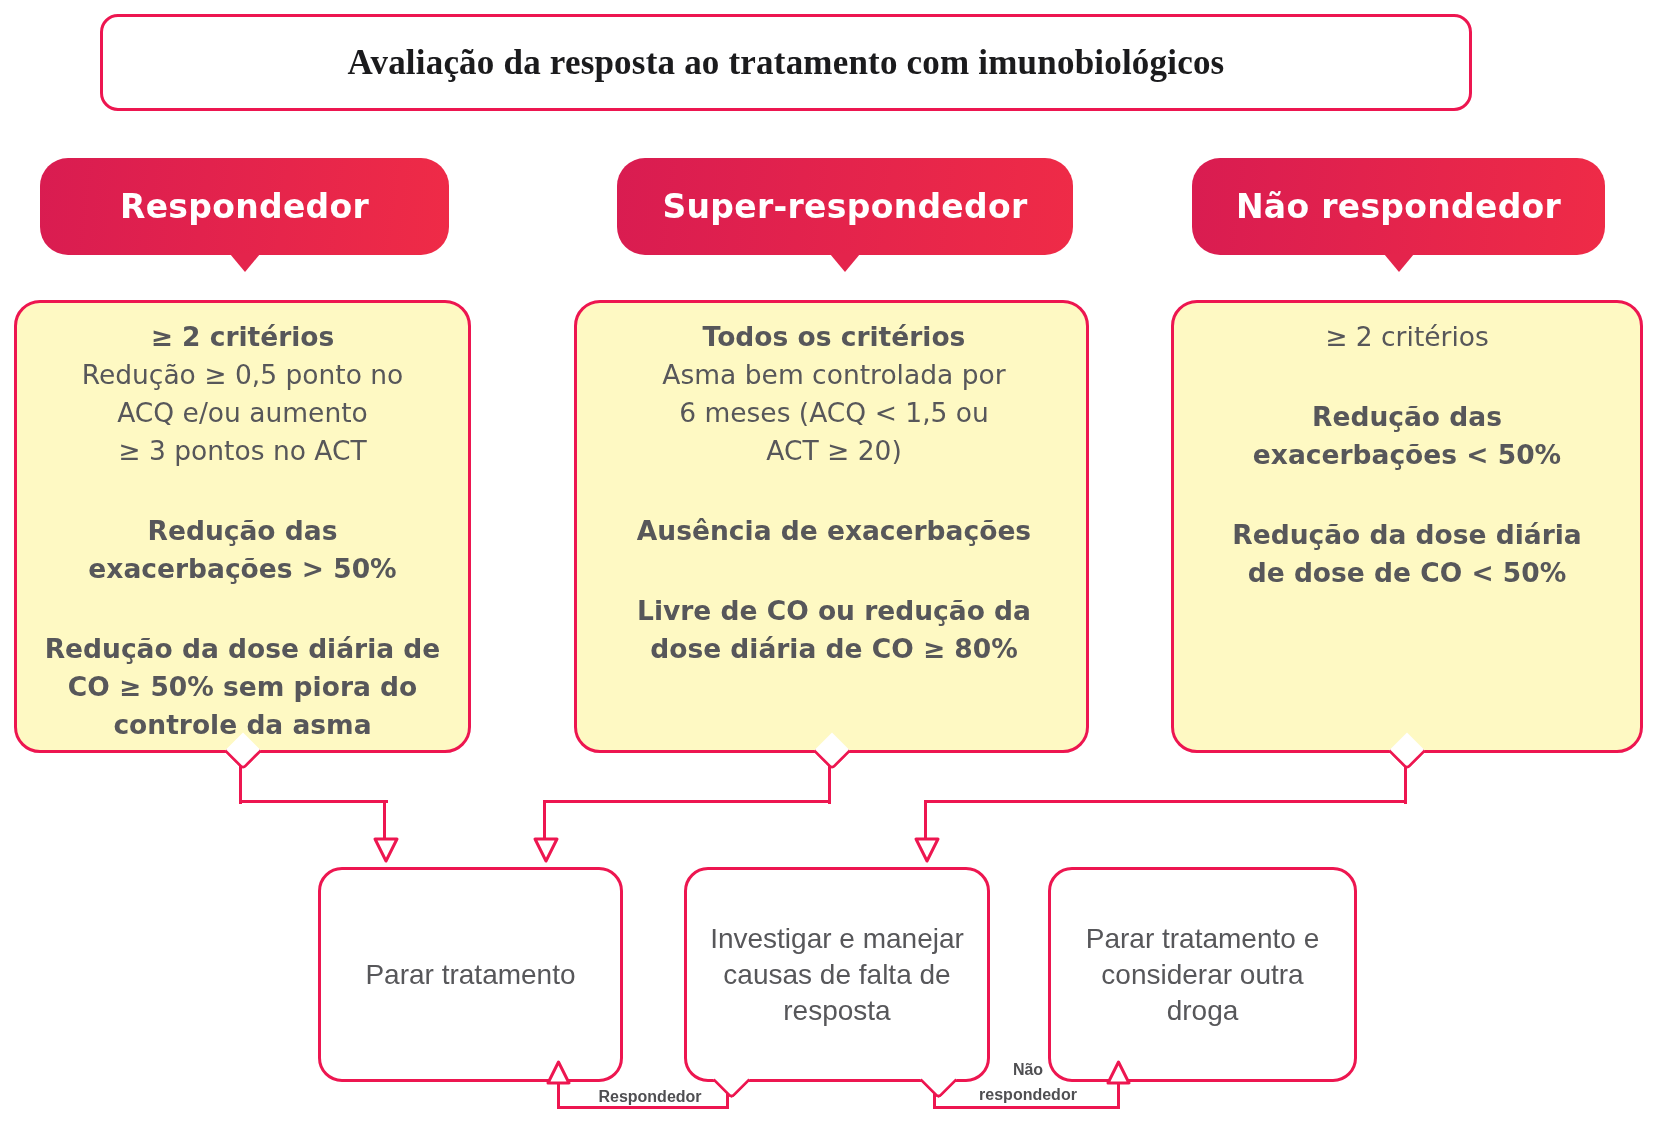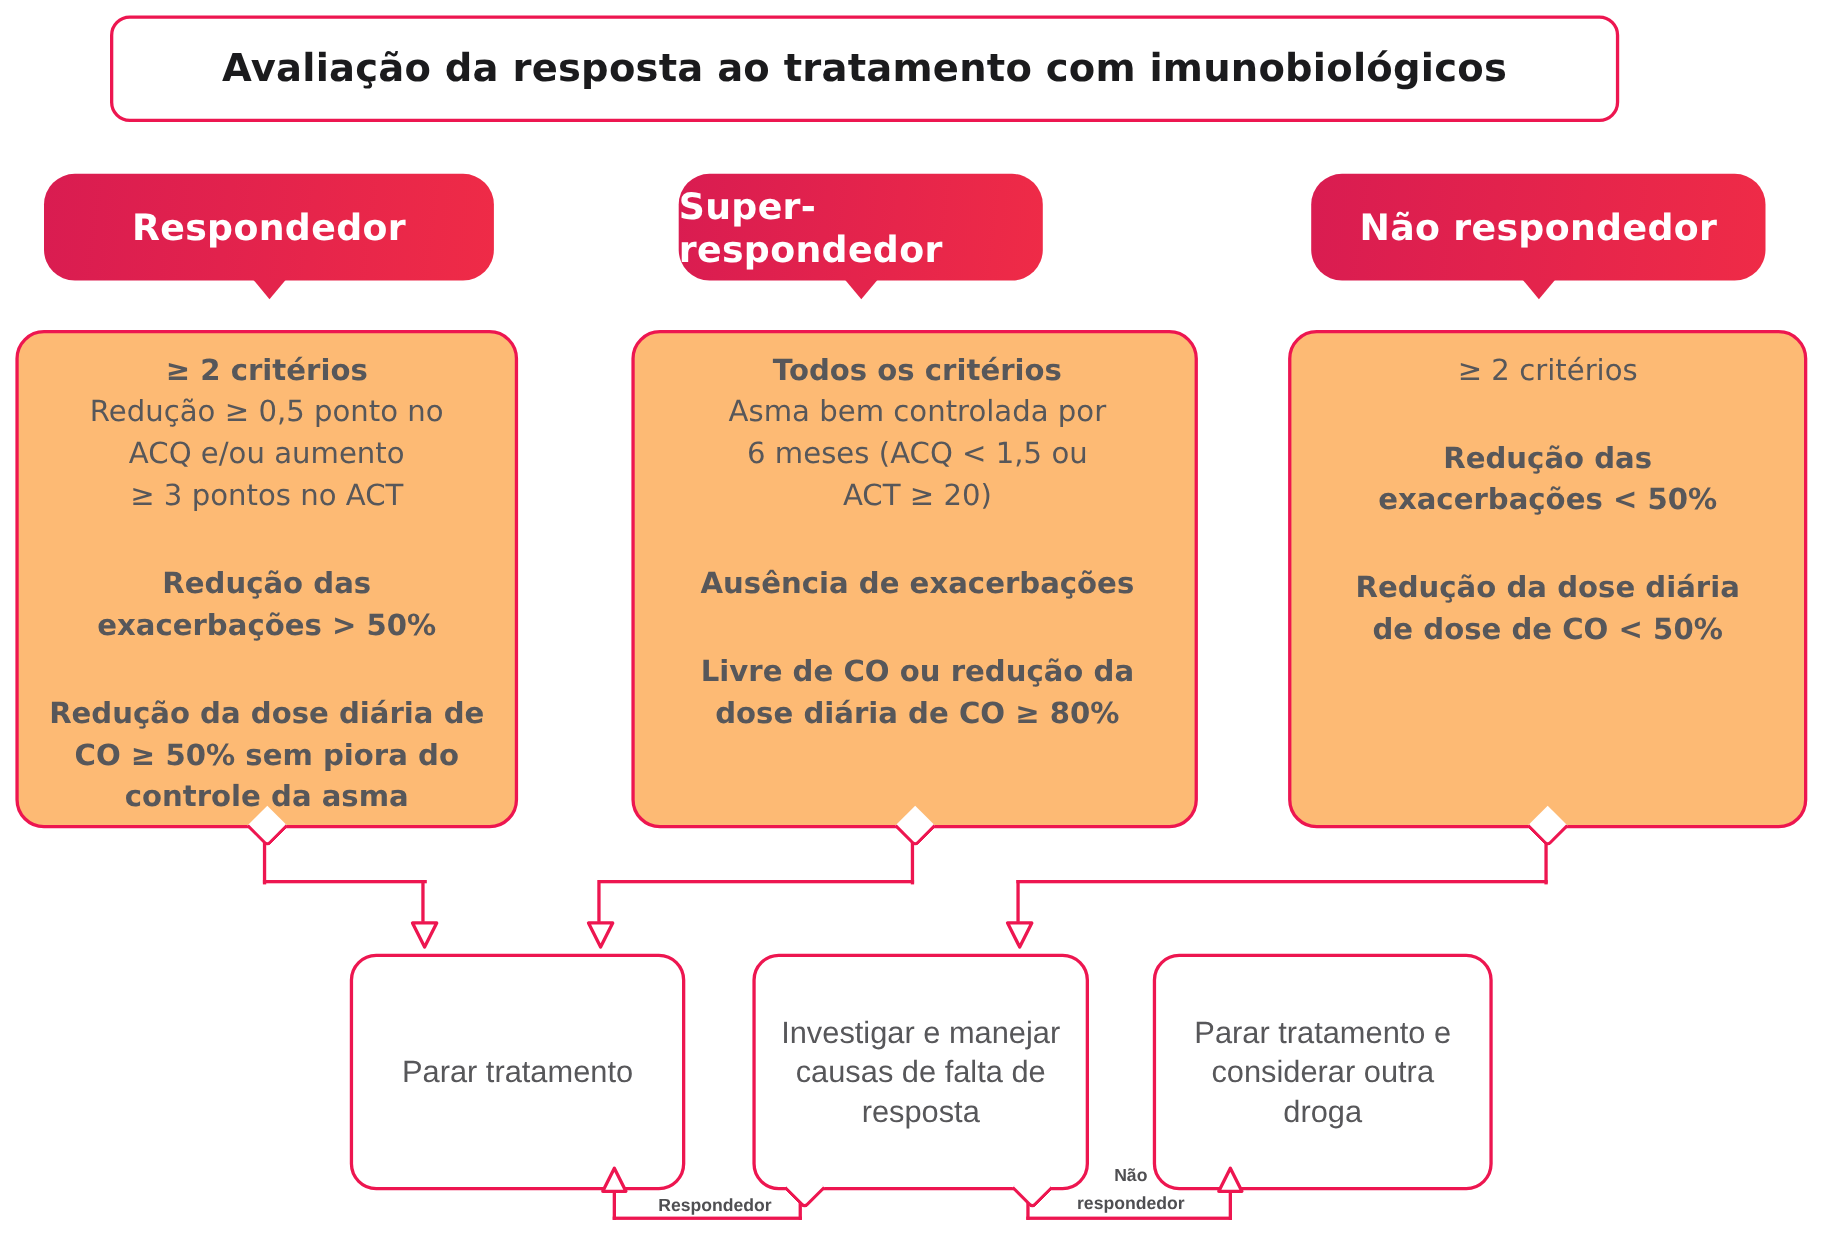--- a/index.html
+++ b/index.html
@@ -5,39 +5,39 @@
   * { margin:0; padding:0; box-sizing:border-box; }
   html,body { background:#ffffff; }
   .canvas {
     position:relative; width:1667px; height:1122px; background:#ffffff;
     font-family:"DejaVu Sans", sans-serif; overflow:hidden;
   }
   
   .title-box {
     position:absolute; left:100px; top:14px; width:1372px; height:97px;
     border:3px solid #ed1650; border-radius:18px; background:#fff;
-    display:flex; align-items:center; justify-content:center; z-index:2;
+    display:flex; align-items:center; justify-content:center; z-index:2;font-family:Liberation Serif, serif;
   }
   .title-text { font-size:35px; font-weight:bold; color:#1b1b1d; letter-spacing:.2px; }
   
   .badge {
     position:absolute; top:158px; height:97px;
     background:linear-gradient(97deg,#d91c51 0%,#ef2b47 100%);
     border-radius:28px; display:flex; align-items:center; justify-content:center;
     z-index:2;
   }
   .badge-label { color:#ffffff; font-size:33px; font-weight:bold; letter-spacing:.3px; }
   .badge-tail {
     position:absolute; bottom:-17px; left:50%; transform:translateX(-50%);
     width:0; height:0; border-left:15px solid transparent; border-right:15px solid transparent;
     border-top:18px solid #e4244c;
   }
   
   .crit-box {
-    position:absolute; top:300px; height:453px; background:#fdba74;
+    position:absolute; top:300px; height:453px; background:#fef9c3;
     border:3px solid #ed1650; border-radius:26px;
     padding:15px 6px 0 6px; text-align:center; z-index:2;
   }
   .crit-heading { font-size:26.5px; line-height:38px; color:#57575a; }
   .crit-heading.bold { font-weight:bold; }
   .crit-block { font-size:26.5px; line-height:38px; color:#57575a; white-space:pre-line; }
   .crit-block.gap { margin-top:42px;font-weight:bold; }
   .bubble-tail {
     position:absolute; bottom:-15px; left:50%;
     width:27px; height:27px; background:#fff;
@@ -70,21 +70,21 @@
 <div class="canvas">
 
   <div class="title-box">
     <span class="title-text">Avaliação da resposta ao tratamento com imunobiológicos</span>
   </div>
 
   <div class="badge" style="left:40px;width:409px;">
     <span class="badge-label">Respondedor</span>
     <span class="badge-tail"></span>
   </div>
-  <div class="badge" style="left:617px;width:331px;">
+  <div class="badge" style="left:617px;width:456px;">
     <span class="badge-label">Super-respondedor</span>
     <span class="badge-tail"></span>
   </div>
   <div class="badge" style="left:1192px;width:413px;">
     <span class="badge-label">Não respondedor</span>
     <span class="badge-tail"></span>
   </div>
 
   <div class="crit-box" style="left:14px;width:457px;">
     <div class="crit-heading bold">≥ 2 critérios</div>

